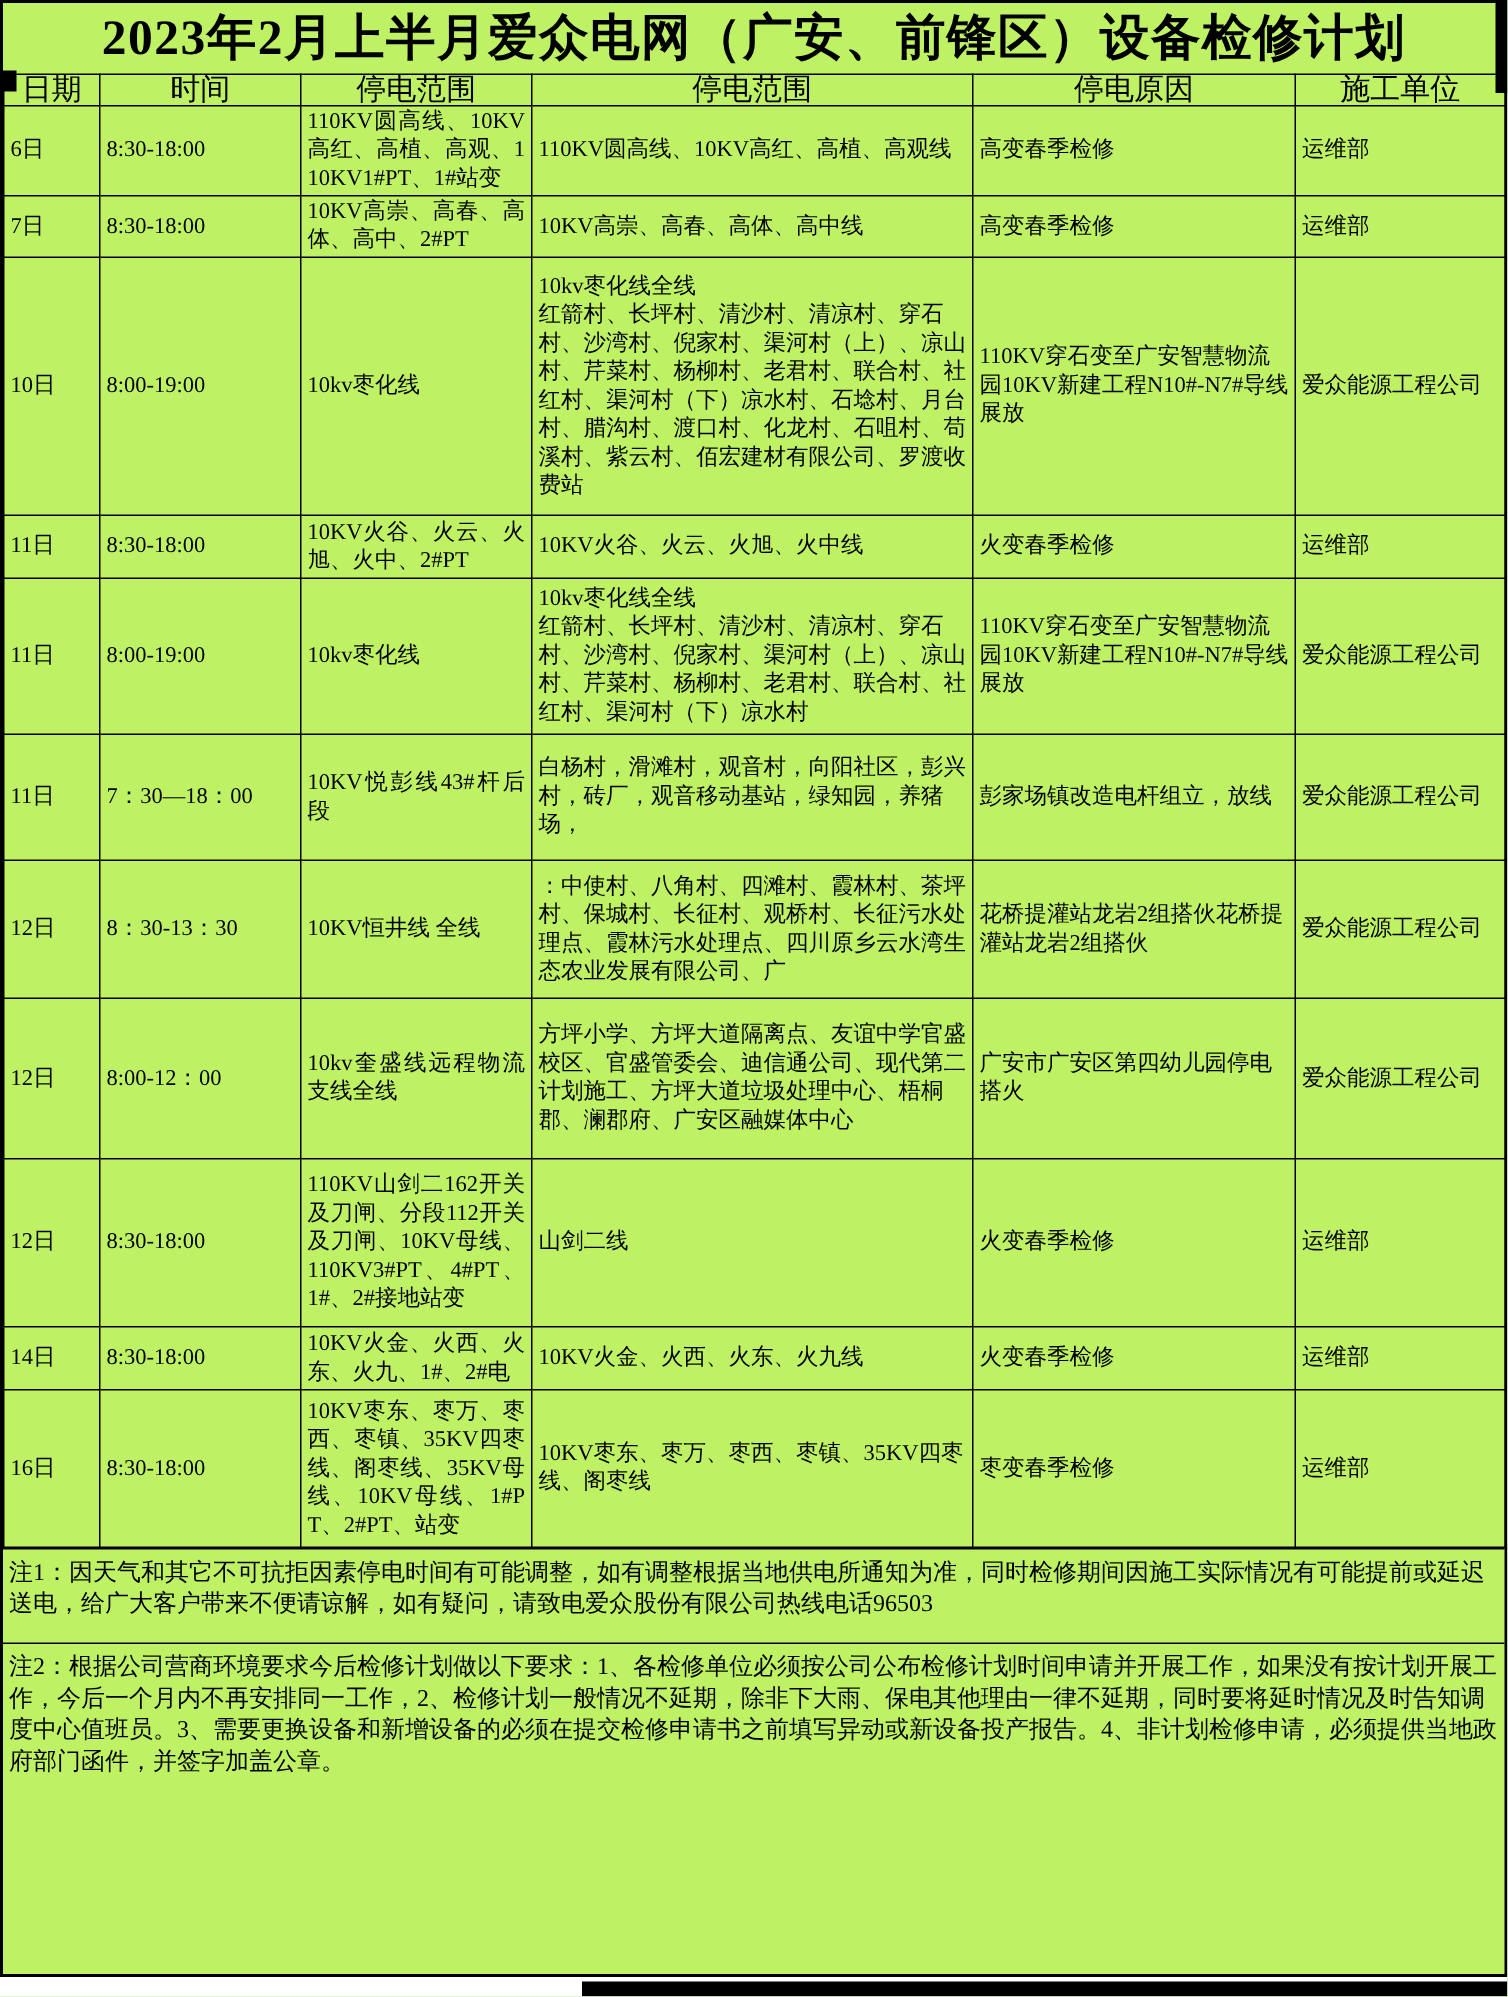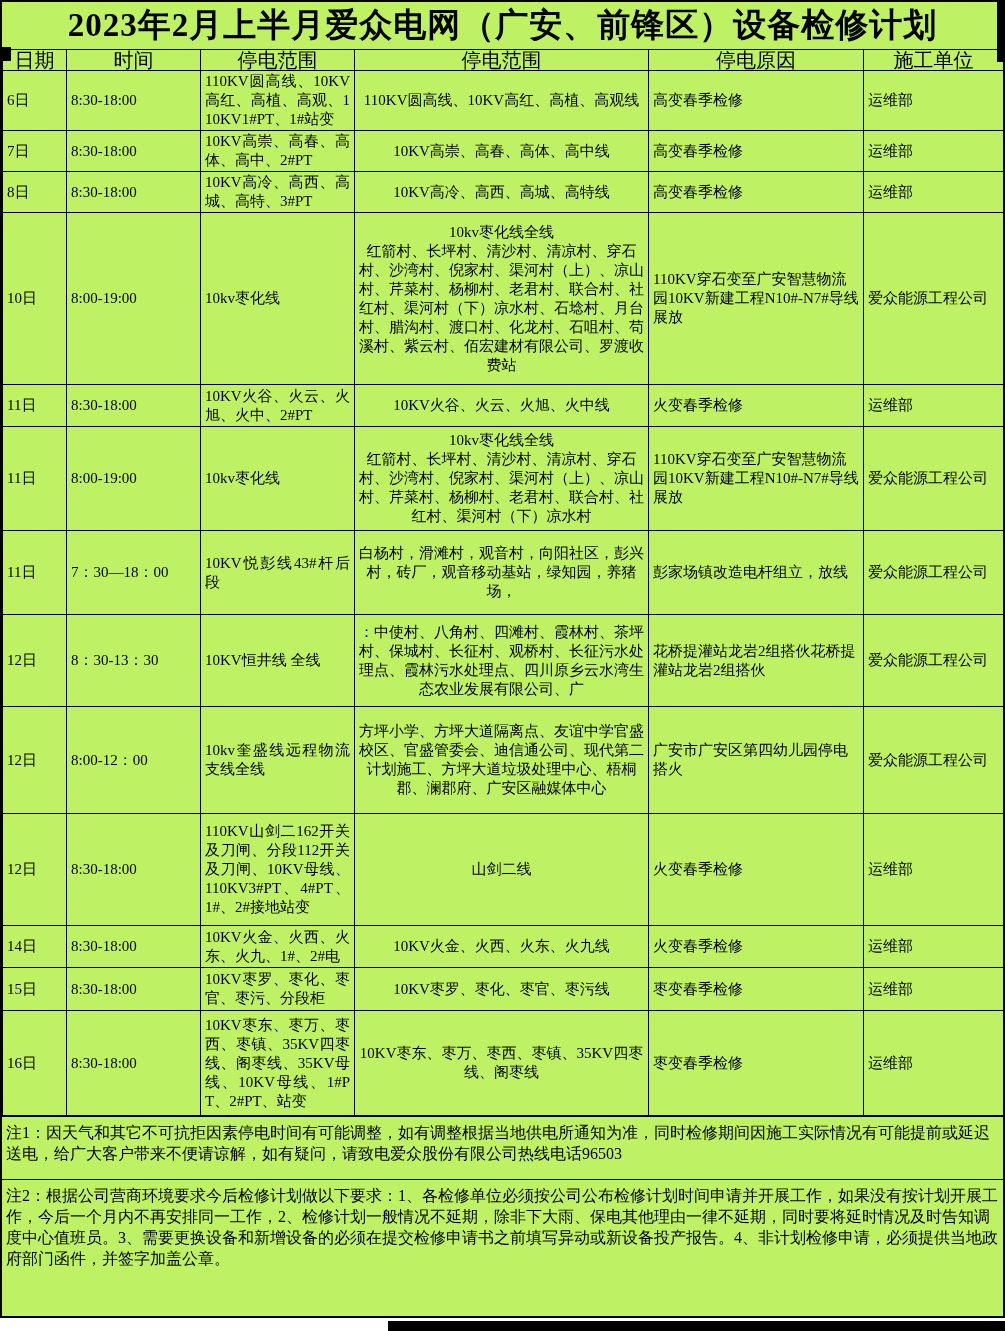--- a/index.html
+++ b/index.html
@@ -41,21 +41,21 @@
   }
   table.plan th {
     font-weight:normal;
     font-size:20px;
     height:20px;
     padding:0 2px;
     text-align:center;
   }
   td.c-date, td.c-time { font-size:16.5px; }
   td.c-equipment { line-height:17.5px; font-size:14.5px; text-align:justify; }
-  td.c-scope { white-space:pre-wrap; line-height:18px;text-align:center; }
+  td.c-scope { white-space:pre-wrap; line-height:18px; }
   td.c-reason { line-height:19px;margin-left:36px; }
   .note {
     border-top:1px solid #000;
     box-sizing:border-box;
     padding:5px 4px 0 4px;
     font-size:16px;
     line-height:21px;
     word-break:break-all;
   }
   .note.n1 { height:63px; }
@@ -98,28 +98,20 @@
             <td class="c-equipment">110KV圆高线、10KV高红、高植、高观、110KV1#PT、1#站变</td>
             <td class="c-scope">110KV圆高线、10KV高红、高植、高观线</td>
             <td class="c-reason">高变春季检修</td>
             <td class="c-unit">运维部</td>
           </tr>
           <tr style="height: 37px;">
             <td class="c-date">7日</td>
             <td class="c-time">8:30-18:00</td>
             <td class="c-equipment">10KV高崇、高春、高体、高中、2#PT</td>
             <td class="c-scope">10KV高崇、高春、高体、高中线</td>
-            <td class="c-reason">高变春季检修</td>
-            <td class="c-unit">运维部</td>
-          </tr>
-          <tr style="height: 37px;">
-            <td class="c-date">8日</td>
-            <td class="c-time">8:30-18:00</td>
-            <td class="c-equipment">10KV高冷、高西、高城、高特、3#PT</td>
-            <td class="c-scope">10KV高冷、高西、高城、高特线</td>
             <td class="c-reason">高变春季检修</td>
             <td class="c-unit">运维部</td>
           </tr>
           <tr style="height: 172px;">
             <td class="c-date">10日</td>
             <td class="c-time">8:00-19:00</td>
             <td class="c-equipment">10kv枣化线</td>
             <td class="c-scope">10kv枣化线全线
 红箭村、长坪村、清沙村、清凉村、穿石村、沙湾村、倪家村、渠河村（上）、凉山村、芹菜村、杨柳村、老君村、联合村、社红村、渠河村（下）凉水村、石埝村、月台村、腊沟村、渡口村、化龙村、石咀村、苟溪村、紫云村、佰宏建材有限公司、罗渡收费站</td>
             <td class="c-reason">110KV穿石变至广安智慧物流园10KV新建工程N10#-N7#导线展放</td>
@@ -175,28 +167,20 @@
             <td class="c-unit">运维部</td>
           </tr>
           <tr style="height: 42px;">
             <td class="c-date">14日</td>
             <td class="c-time">8:30-18:00</td>
             <td class="c-equipment">10KV火金、火西、火东、火九、1#、2#电</td>
             <td class="c-scope">10KV火金、火西、火东、火九线</td>
             <td class="c-reason">火变春季检修</td>
             <td class="c-unit">运维部</td>
           </tr>
-          <tr style="height: 43px;">
-            <td class="c-date">15日</td>
-            <td class="c-time">8:30-18:00</td>
-            <td class="c-equipment">10KV枣罗、枣化、枣官、枣污、分段柜</td>
-            <td class="c-scope">10KV枣罗、枣化、枣官、枣污线</td>
-            <td class="c-reason">枣变春季检修</td>
-            <td class="c-unit">运维部</td>
-          </tr>
           <tr style="height: 105px;">
             <td class="c-date">16日</td>
             <td class="c-time">8:30-18:00</td>
             <td class="c-equipment">10KV枣东、枣万、枣西、枣镇、35KV四枣线、阁枣线、35KV母线、10KV母线、1#PT、2#PT、站变</td>
             <td class="c-scope">10KV枣东、枣万、枣西、枣镇、35KV四枣线、阁枣线</td>
             <td class="c-reason">枣变春季检修</td>
             <td class="c-unit">运维部</td>
           </tr>
         </tbody>
     </table>

